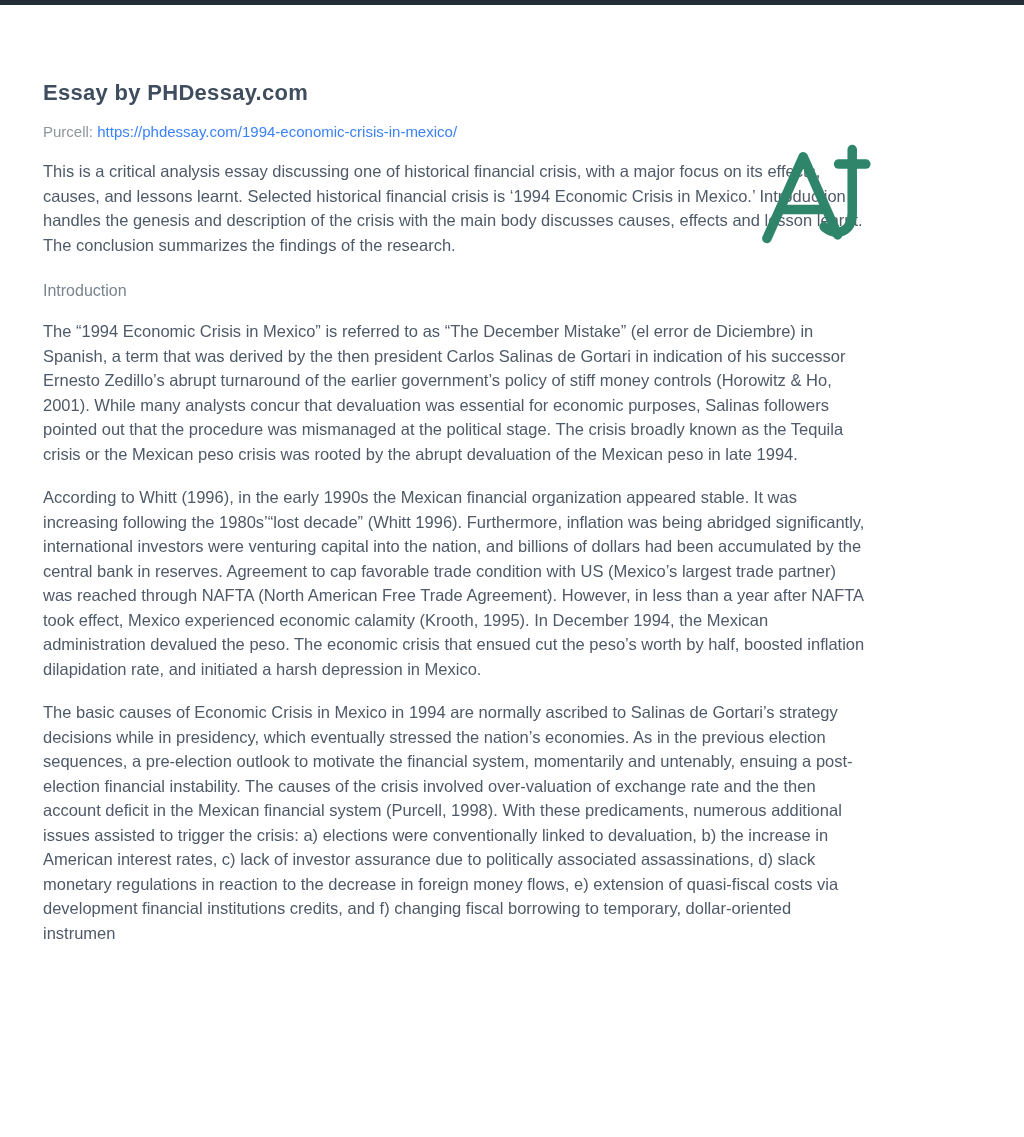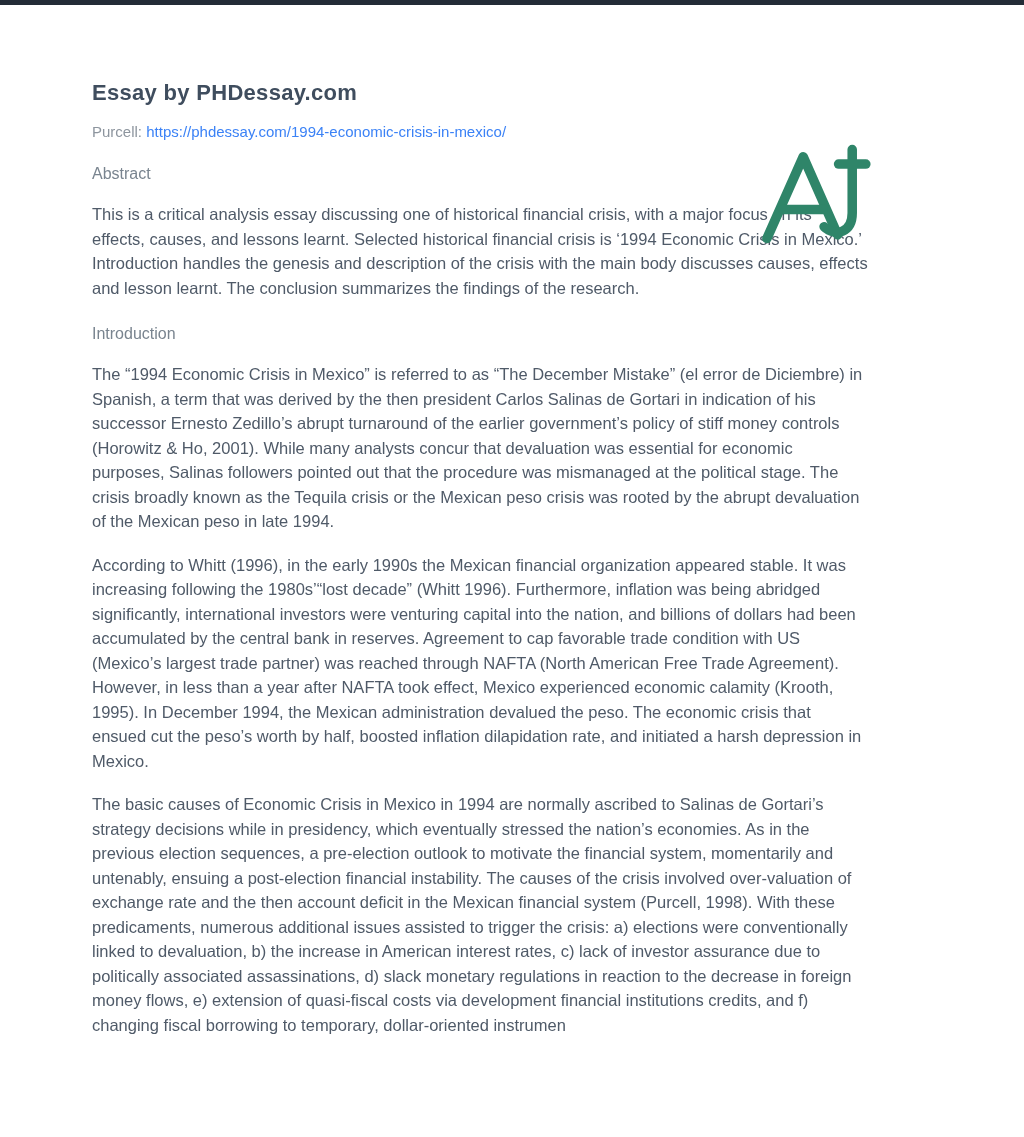--- a/index.html
+++ b/index.html
@@ -9,21 +9,21 @@
     background: #ffffff;
     font-family: "Liberation Sans", sans-serif;
   }
   .top-rule {
     height: 5px;
     background: #232c37;
   }
   .page {
     position: relative;
     width: 963px;
-    padding: 0 95px 0 92px;
+    padding: 0 95px 0 43px;
   }
   .brand {
     margin-top: 75px;
     font-size: 22px;
     font-weight: bold;
     color: #3f4d5e;
     letter-spacing: 0.3px;
   }
   .source-line {
     margin-top: 17px;
@@ -78,21 +78,20 @@
   </svg>
 
   <div class="brand">Essay by PHDessay.com</div>
 
   <div class="source-line">
     <span>Purcell:</span>
     <a href="#">https://phdessay.com/1994-economic-crisis-in-mexico/</a>
   </div>
 
 
-  <h2 class="section-heading">Abstract</h2>
   <p class="para">This is a critical analysis essay discussing one of historical financial crisis, with a major focus on its effects, causes, and lessons learnt. Selected historical financial crisis is ‘1994 Economic Crisis in Mexico.’ Introduction handles the genesis and description of the crisis with the main body discusses causes, effects and lesson learnt. The conclusion summarizes the findings of the research.</p>
 
   <h2 class="section-heading">Introduction</h2>
   <p class="para">The “1994 Economic Crisis in Mexico” is referred to as “The December Mistake” (el error de Diciembre) in Spanish, a term that was derived by the then president Carlos Salinas de Gortari in indication of his successor Ernesto Zedillo’s abrupt turnaround of the earlier government’s policy of stiff money controls (Horowitz &amp; Ho, 2001). While many analysts concur that devaluation was essential for economic purposes, Salinas followers pointed out that the procedure was mismanaged at the political stage. The crisis broadly known as the Tequila crisis or the Mexican peso crisis was rooted by the abrupt devaluation of the Mexican peso in late 1994.</p>
   <p class="para">According to Whitt (1996), in the early 1990s the Mexican financial organization appeared stable. It was increasing following the 1980s’“lost decade” (Whitt 1996). Furthermore, inflation was being abridged significantly, international investors were venturing capital into the nation, and billions of dollars had been accumulated by the central bank in reserves. Agreement to cap favorable trade condition with US (Mexico’s largest trade partner) was reached through NAFTA (North American Free Trade Agreement). However, in less than a year after NAFTA took effect, Mexico experienced economic calamity (Krooth, 1995). In December 1994, the Mexican administration devalued the peso. The economic crisis that ensued cut the peso’s worth by half, boosted inflation dilapidation rate, and initiated a harsh depression in Mexico.</p>
 
   <p class="para">The basic causes of Economic Crisis in Mexico in 1994 are normally ascribed to Salinas de Gortari’s strategy decisions while in presidency, which eventually stressed the nation’s economies. As in the previous election sequences, a pre-election outlook to motivate the financial system, momentarily and untenably, ensuing a post-election financial instability. The causes of the crisis involved over-valuation of exchange rate and the then account deficit in the Mexican financial system (Purcell, 1998). With these predicaments, numerous additional issues assisted to trigger the crisis: a) elections were conventionally linked to devaluation, b) the increase in American interest rates, c) lack of investor assurance due to politically associated assassinations, d) slack monetary regulations in reaction to the decrease in foreign money flows, e) extension of quasi-fiscal costs via development financial institutions credits, and f) changing fiscal borrowing to temporary, dollar-oriented instrumen</p>
 
 </div>
 

